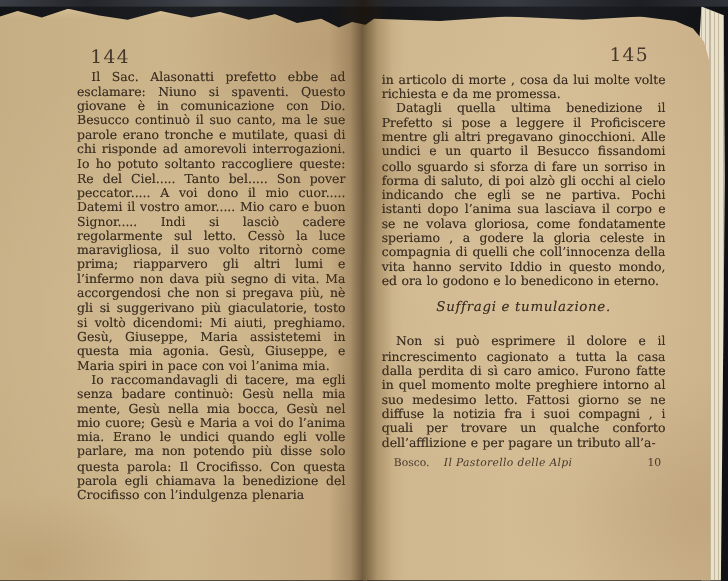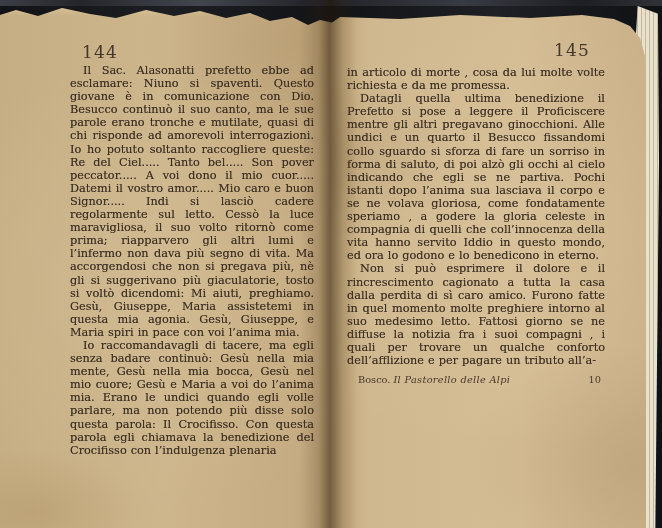--- a/index.html
+++ b/index.html
@@ -58,21 +58,21 @@
   .para.indent{text-indent:13px;}
   .it{}
 
   .chap-head{margin:24px 0 0;text-align:center;font-size:12.8px;line-height:15px;letter-spacing:1.8px;
     text-shadow:0 0 .3px rgba(60,47,34,.55);}
   .chap-sub{margin:10px 0 17px;text-align:center;font-style:italic;font-size:12.2px;line-height:15px;
     letter-spacing:.6px;text-shadow:0 0 .3px rgba(60,47,34,.5);}
 
   .page-footer{display:flex;align-items:center;margin-top:7px;padding-left:11px;
     font-size:9.8px;line-height:12px;color:#46382a;}
-  .page-footer .ftitle{font-style:italic;margin-left:3px;letter-spacing:.3px;}
+  .page-footer .ftitle{font-style:italic;margin-left:13px;letter-spacing:.3px;}
   .page-footer .signum{margin-left:auto;margin-right:4px;}
 </style>
 </head>
 <body>
 
 <div class="scene">
   <div class="backdrop"></div>
   <div class="cover-edge"></div>
   <div class="paper-stack"></div>
 
@@ -83,20 +83,21 @@
         <p class="para indent"><span>Io raccomandavagli di tacere, ma egli senza badare continuò: Gesù nella mia mente, Gesù nella mia bocca, Gesù nel mio cuore; Gesù e Maria a voi do l’anima mia. Erano le undici quando egli volle parlare, ma non potendo più disse solo questa parola: </span><span class="it">Il Crocifisso.</span><span> Con questa parola egli chiamava la benedizione del Crocifisso con l’indulgenza plenaria</span></p>
       </div>
   </div>
 
   <div class="page page-right">
     <div class="pagenum pagenum-right">145</div>
     <div class="textblock textblock-right">
       <div id="right-blocks">
           <p class="para"><span>in articolo di morte , cosa da lui molte volte richiesta e da me promessa.</span></p>
           <p class="para indent"><span>Datagli quella ultima benedizione il Prefetto si pose a leggere il </span><span class="it">Proficiscere</span><span> mentre gli altri pregavano ginocchioni. Alle undici e un quarto il Besucco fissandomi collo sguardo si sforza di fare un sorriso in forma di saluto, di poi alzò gli occhi al cielo indicando che egli se ne partiva. Pochi istanti dopo l’anima sua lasciava il corpo e se ne volava gloriosa, come fondatamente speriamo , a godere la gloria celeste in compagnia di quelli che coll’innocenza della vita hanno servito Iddio in questo mondo, ed ora lo godono e lo benedicono in eterno.</span></p>
+          <div class="chap-sub">Suffragi e tumulazione.</div>
           <p class="para indent"><span>Non si può esprimere il dolore e il rincrescimento cagionato a tutta la casa dalla perdita di sì caro amico. Furono fatte in quel momento molte preghiere intorno al suo medesimo letto. Fattosi giorno se ne diffuse la notizia fra i suoi compagni , i quali per trovare un qualche conforto dell’afflizione e per pagare un tributo all’a-</span></p>
         </div>
       <div class="page-footer">
         <span class="fauthor">Bosco.</span>
         <span class="ftitle">Il Pastorello delle Alpi</span>
         <span class="signum">10</span>
       </div>
     </div>
   </div>
 

